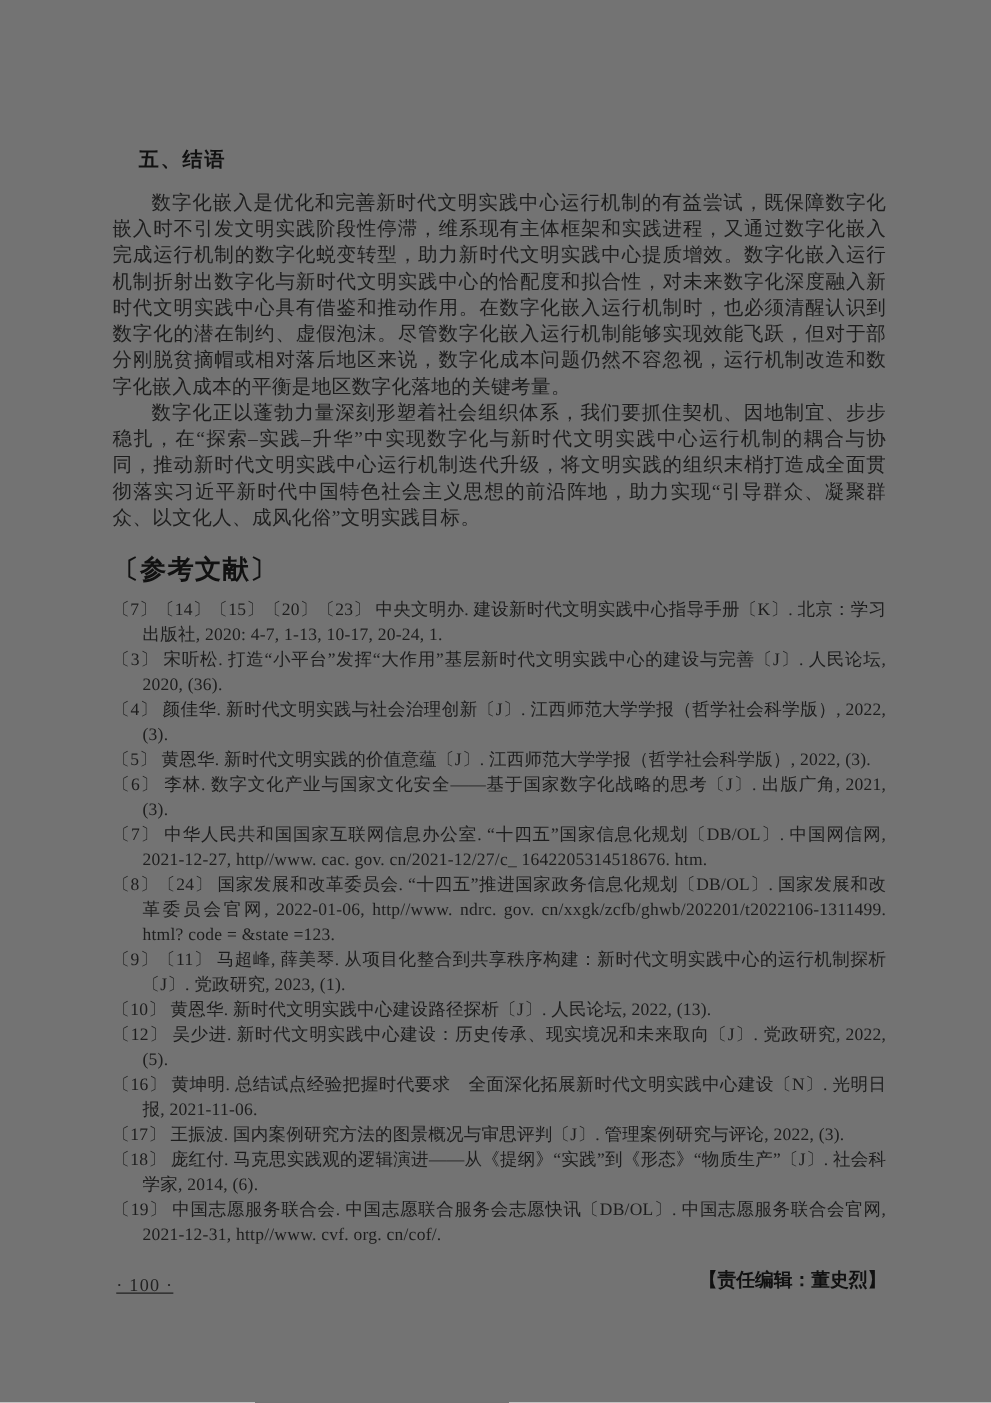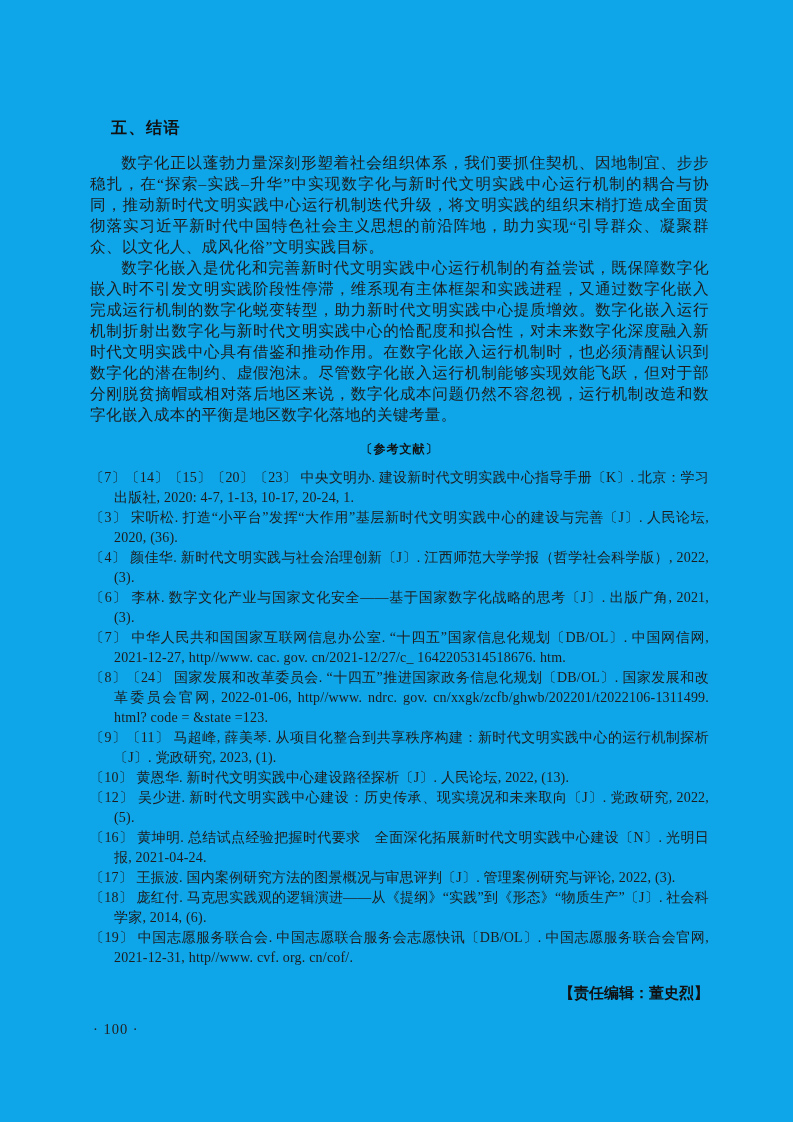--- a/index.html
+++ b/index.html
@@ -1,75 +1,76 @@
 <!DOCTYPE html>
 <html><head>
 <meta charset="utf-8">
 <style>
   html,body { margin:0; padding:0; background:#ffffff; }
   .page {
     width:793px; height:1122px; box-sizing:border-box; position:relative;
-    background:#0ea5e9; color:#1d1d1d; overflow:hidden;
+    background:#737373; color:#1d1d1d; overflow:hidden;
     padding:118px 84px 0 90px;
     font-family:"Liberation Serif","DejaVu Serif",serif;
   }
   .section-heading {
     font-family:"Liberation Sans","DejaVu Sans",sans-serif;
     font-weight:bold; font-size:16px; letter-spacing:1.5px;
     margin:0 0 13px 21px; color:#111;
   }
   .para {
     font-size:15.6px; line-height:21px; letter-spacing:0.35px;
     text-align:justify; text-indent:2em; margin:0; color:#1d1d1d;
   }
   .refs-heading {
     font-family:"Liberation Sans","DejaVu Sans",sans-serif;
-    font-weight:bold; font-size:12px; text-align:center;
+    font-weight:bold; font-size:21px; text-align:left;
     margin:16px 0 10px 0; letter-spacing:1px; color:#111;
   }
   .refs { list-style:none; margin:0; padding:0; }
   .refs li {
     font-size:14px; line-height:20px; letter-spacing:0.2px;
     text-align:justify; padding-left:24px; text-indent:-24px;
     color:#1d1d1d;
   }
   .editor-note {
     font-family:"Liberation Sans","DejaVu Sans",sans-serif;
     font-weight:bold; font-size:15px; text-align:right;
     margin-top:16px; color:#111;
   }
   .page-number {
     position:absolute; left:93px; top:1021px;
-    font-size:14.5px; letter-spacing:1px; color:#222;
+    font-size:14.5px; letter-spacing:1px; color:#222;text-decoration:underline;
   }
 </style>
 </head>
 <body>
 
 <div class="page">
 
   <h2 class="section-heading">五、结语</h2>
 
+  <p class="para">数字化嵌入是优化和完善新时代文明实践中心运行机制的有益尝试，既保障数字化嵌入时不引发文明实践阶段性停滞，维系现有主体框架和实践进程，又通过数字化嵌入完成运行机制的数字化蜕变转型，助力新时代文明实践中心提质增效。数字化嵌入运行机制折射出数字化与新时代文明实践中心的恰配度和拟合性，对未来数字化深度融入新时代文明实践中心具有借鉴和推动作用。在数字化嵌入运行机制时，也必须清醒认识到数字化的潜在制约、虚假泡沫。尽管数字化嵌入运行机制能够实现效能飞跃，但对于部分刚脱贫摘帽或相对落后地区来说，数字化成本问题仍然不容忽视，运行机制改造和数字化嵌入成本的平衡是地区数字化落地的关键考量。</p>
+
   <p class="para">数字化正以蓬勃力量深刻形塑着社会组织体系，我们要抓住契机、因地制宜、步步稳扎，在“探索–实践–升华”中实现数字化与新时代文明实践中心运行机制的耦合与协同，推动新时代文明实践中心运行机制迭代升级，将文明实践的组织末梢打造成全面贯彻落实习近平新时代中国特色社会主义思想的前沿阵地，助力实现“引导群众、凝聚群众、以文化人、成风化俗”文明实践目标。</p>
-
-  <p class="para">数字化嵌入是优化和完善新时代文明实践中心运行机制的有益尝试，既保障数字化嵌入时不引发文明实践阶段性停滞，维系现有主体框架和实践进程，又通过数字化嵌入完成运行机制的数字化蜕变转型，助力新时代文明实践中心提质增效。数字化嵌入运行机制折射出数字化与新时代文明实践中心的恰配度和拟合性，对未来数字化深度融入新时代文明实践中心具有借鉴和推动作用。在数字化嵌入运行机制时，也必须清醒认识到数字化的潜在制约、虚假泡沫。尽管数字化嵌入运行机制能够实现效能飞跃，但对于部分刚脱贫摘帽或相对落后地区来说，数字化成本问题仍然不容忽视，运行机制改造和数字化嵌入成本的平衡是地区数字化落地的关键考量。</p>
 
   <div class="refs-heading">〔参考文献〕</div>
 
   <ul class="refs">
     <li>〔7〕〔14〕〔15〕〔20〕〔23〕 中央文明办. 建设新时代文明实践中心指导手册〔K〕. 北京：学习出版社, 2020: 4-7, 1-13, 10-17, 20-24, 1.</li>
     <li>〔3〕 宋听松. 打造“小平台”发挥“大作用”基层新时代文明实践中心的建设与完善〔J〕. 人民论坛, 2020, (36).</li>
     <li>〔4〕 颜佳华. 新时代文明实践与社会治理创新〔J〕. 江西师范大学学报（哲学社会科学版）, 2022, (3).</li>
+    <li>〔5〕 黄恩华. 新时代文明实践的价值意蕴〔J〕. 江西师范大学学报（哲学社会科学版）, 2022, (3).</li>
     <li>〔6〕 李林. 数字文化产业与国家文化安全——基于国家数字化战略的思考〔J〕. 出版广角, 2021, (3).</li>
     <li>〔7〕 中华人民共和国国家互联网信息办公室. “十四五”国家信息化规划〔DB/OL〕. 中国网信网, 2021-12-27, http//www. cac. gov. cn/2021-12/27/c_ 1642205314518676. htm.</li>
     <li>〔8〕〔24〕 国家发展和改革委员会. “十四五”推进国家政务信息化规划〔DB/OL〕. 国家发展和改革委员会官网, 2022-01-06, http//www. ndrc. gov. cn/xxgk/zcfb/ghwb/202201/t2022106-1311499. html? code = &amp;state =123.</li>
     <li>〔9〕〔11〕 马超峰, 薛美琴. 从项目化整合到共享秩序构建：新时代文明实践中心的运行机制探析〔J〕. 党政研究, 2023, (1).</li>
     <li>〔10〕 黄恩华. 新时代文明实践中心建设路径探析〔J〕. 人民论坛, 2022, (13).</li>
     <li>〔12〕 吴少进. 新时代文明实践中心建设：历史传承、现实境况和未来取向〔J〕. 党政研究, 2022, (5).</li>
-    <li>〔16〕 黄坤明. 总结试点经验把握时代要求　全面深化拓展新时代文明实践中心建设〔N〕. 光明日报, 2021-04-24.</li>
+    <li>〔16〕 黄坤明. 总结试点经验把握时代要求　全面深化拓展新时代文明实践中心建设〔N〕. 光明日报, 2021-11-06.</li>
     <li>〔17〕 王振波. 国内案例研究方法的图景概况与审思评判〔J〕. 管理案例研究与评论, 2022, (3).</li>
     <li>〔18〕 庞红付. 马克思实践观的逻辑演进——从《提纲》“实践”到《形态》“物质生产”〔J〕. 社会科学家, 2014, (6).</li>
     <li>〔19〕 中国志愿服务联合会. 中国志愿联合服务会志愿快讯〔DB/OL〕. 中国志愿服务联合会官网, 2021-12-31, http//www. cvf. org. cn/cof/.</li>
   </ul>
 
   <div class="editor-note">【责任编辑：董史烈】</div>
 
   <div class="page-number">· 100 ·</div>
 
 </div>

